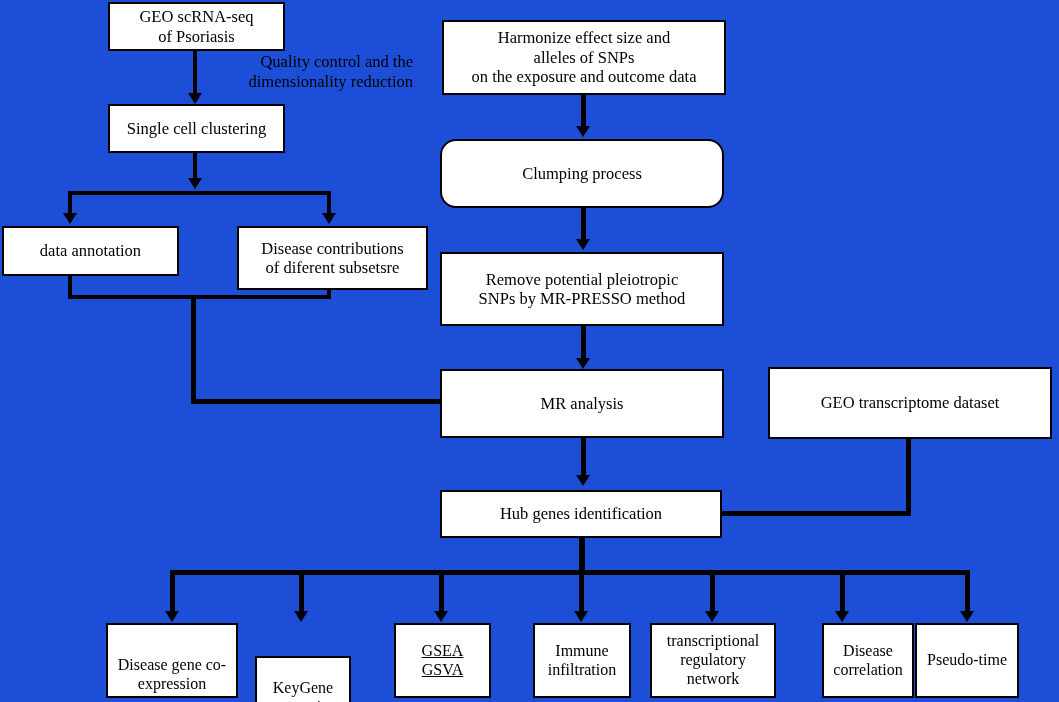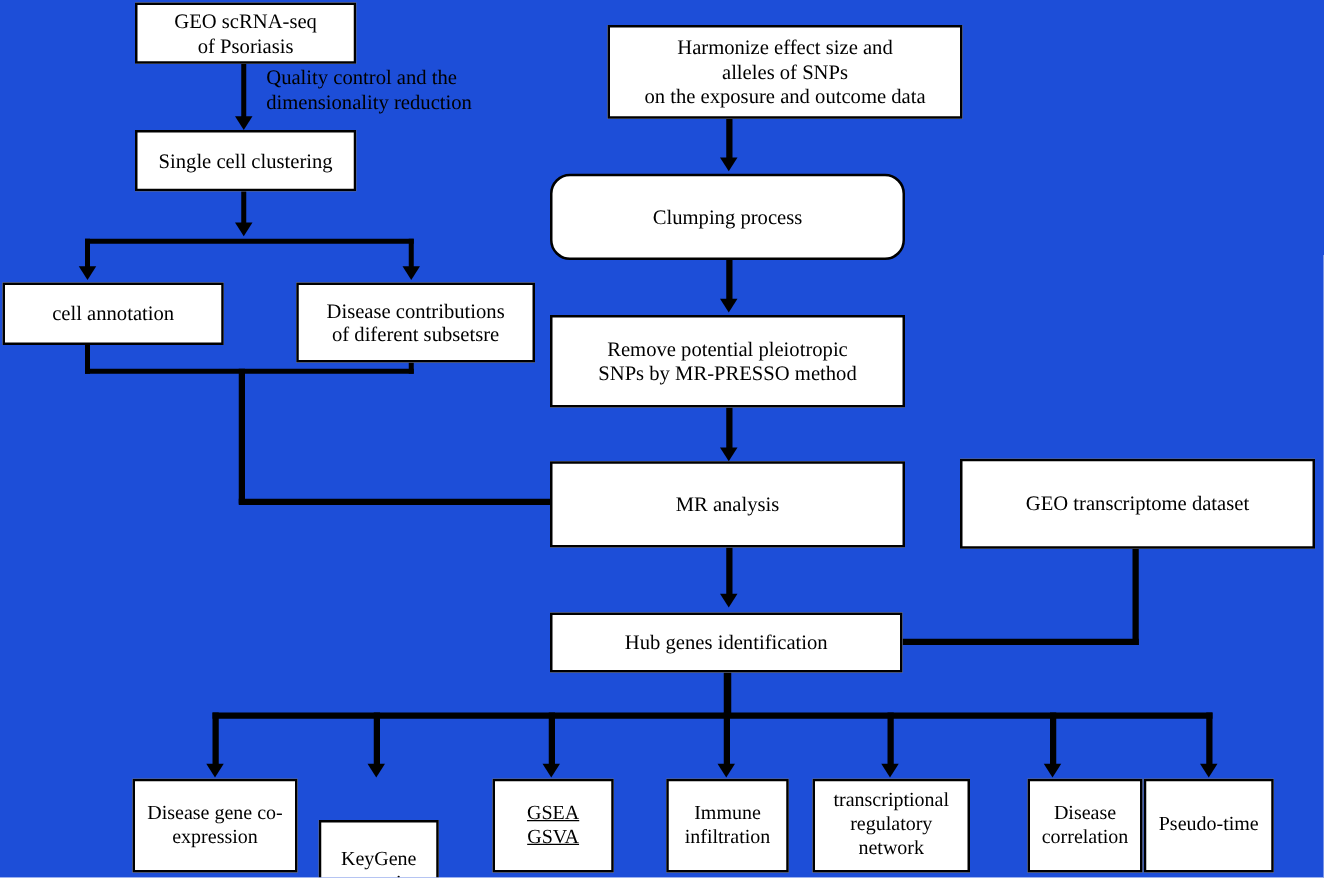--- a/index.html
+++ b/index.html
@@ -50,21 +50,21 @@
     border-left: 7px solid transparent;
     border-right: 7px solid transparent;
     border-top: 11px solid #000000;
     z-index: 2;
   }
   .edge-label {
     position: absolute;
     font-size: 16.5px;
     line-height: 1.22;
     white-space: pre-line;
-    text-align: left;
+    text-align: right;
     z-index: 4;
   }
 </style>
 </head>
 <body>
 
 <div id="canvas">
 
   <div class="node" style="left:108px; top:2px; width:177px; height:49px;">
     <span class="label">GEO scRNA-seq
@@ -83,35 +83,35 @@
 
   <div class="vline" style="left:193px; top:153px; width:4px; height:27px;"></div>
   <div class="arrowhead" style="left:188px; top:178px;"></div>
   <div class="hline" style="left:68px; top:191px; width:263px; height:4px;"></div>
   <div class="vline" style="left:68px; top:191px; width:4px; height:24px;"></div>
   <div class="arrowhead" style="left:63px; top:213px;"></div>
   <div class="vline" style="left:327px; top:191px; width:4px; height:24px;"></div>
   <div class="arrowhead" style="left:322px; top:213px;"></div>
 
   <div class="node" style="left:2px; top:226px; width:177px; height:50px;">
-    <span class="label">cell annotation</span>
+    <span class="label">data annotation</span>
   </div>
 
   <div class="node" style="left:237px; top:226px; width:191px; height:64px;">
     <span class="label">Disease contributions
 of diferent  subsetsre</span>
   </div>
 
   <div class="vline" style="left:68px; top:276px; width:4px; height:23px;"></div>
   <div class="vline" style="left:327px; top:290px; width:4px; height:9px;"></div>
   <div class="hline" style="left:68px; top:295px; width:263px; height:4px;"></div>
   <div class="vline" style="left:191px; top:295px; width:5px; height:108px;"></div>
   <div class="hline" style="left:191px; top:399px; width:251px; height:5px;"></div>
 
-  <div class="node" style="left:442px; top:20px; width:284px; height:75px;margin-left:44px;">
+  <div class="node" style="left:442px; top:20px; width:284px; height:75px;">
     <span class="label">Harmonize effect size and
 alleles of SNPs
 on the exposure and outcome data</span>
   </div>
 
   <div class="vline" style="left:581px; top:95px; width:5px; height:33px;"></div>
   <div class="arrowhead" style="left:576px; top:126px;"></div>
 
   <div class="node" style="left:440px; top:139px; width:284px; height:69px;border-radius:16px;">
     <span class="label">Clumping process</span>
@@ -163,21 +163,21 @@
 
   <div class="vline" style="left:710px; top:570px; width:5px; height:43px;"></div>
   <div class="arrowhead" style="left:705px; top:611px;"></div>
 
   <div class="vline" style="left:840px; top:570px; width:5px; height:43px;"></div>
   <div class="arrowhead" style="left:835px; top:611px;"></div>
 
   <div class="vline" style="left:965px; top:570px; width:5px; height:43px;"></div>
   <div class="arrowhead" style="left:960px; top:611px;"></div>
 
-  <div class="node" style="left:106px; top:623px; width:132px; height:75px; font-size:16px;">
+  <div class="node" style="left:106px; top:623px; width:132px; height:75px; font-size:16px;align-items:flex-end;">
     <span class="label">Disease gene co-
 expression</span>
   </div>
 
   <div class="node" style="left:255px; top:656px; width:96px; height:83px; font-size:16px;font-family:Liberation Serif, serif;">
     <span class="label">KeyGene
 expression</span>
   </div>
 
   <div class="node" style="left:394px; top:623px; width:97px; height:75px; font-size:16px;text-decoration:underline;">

